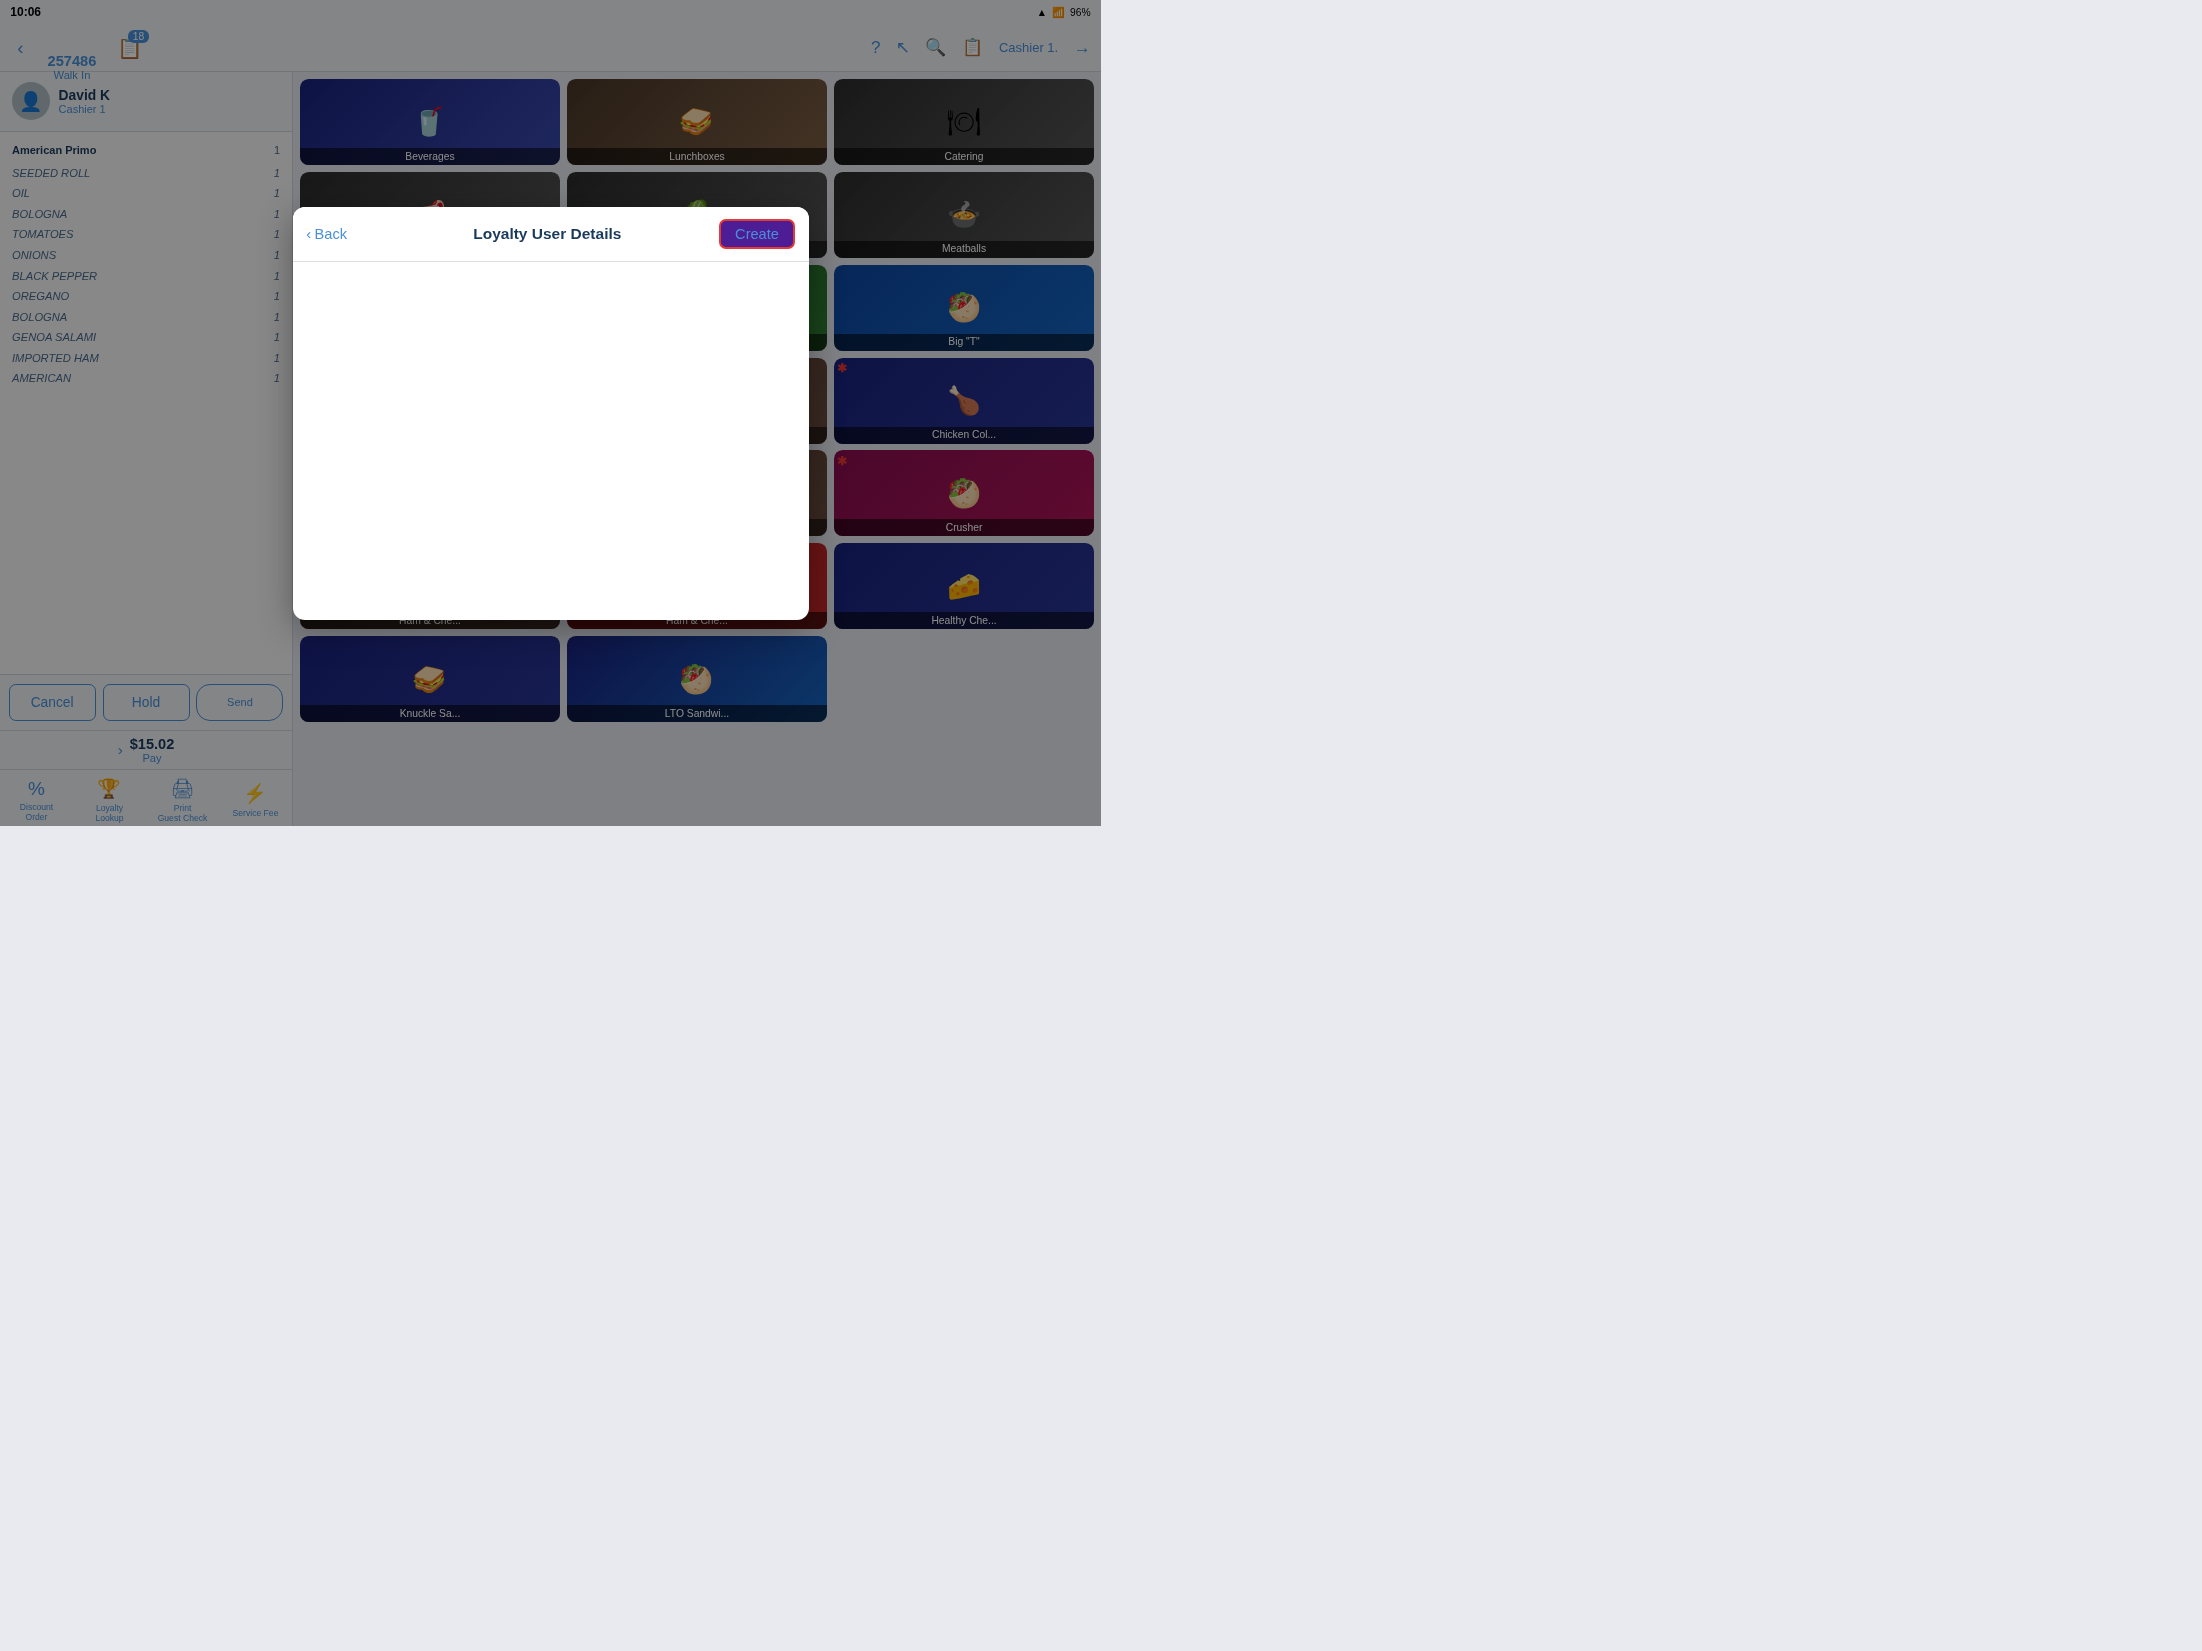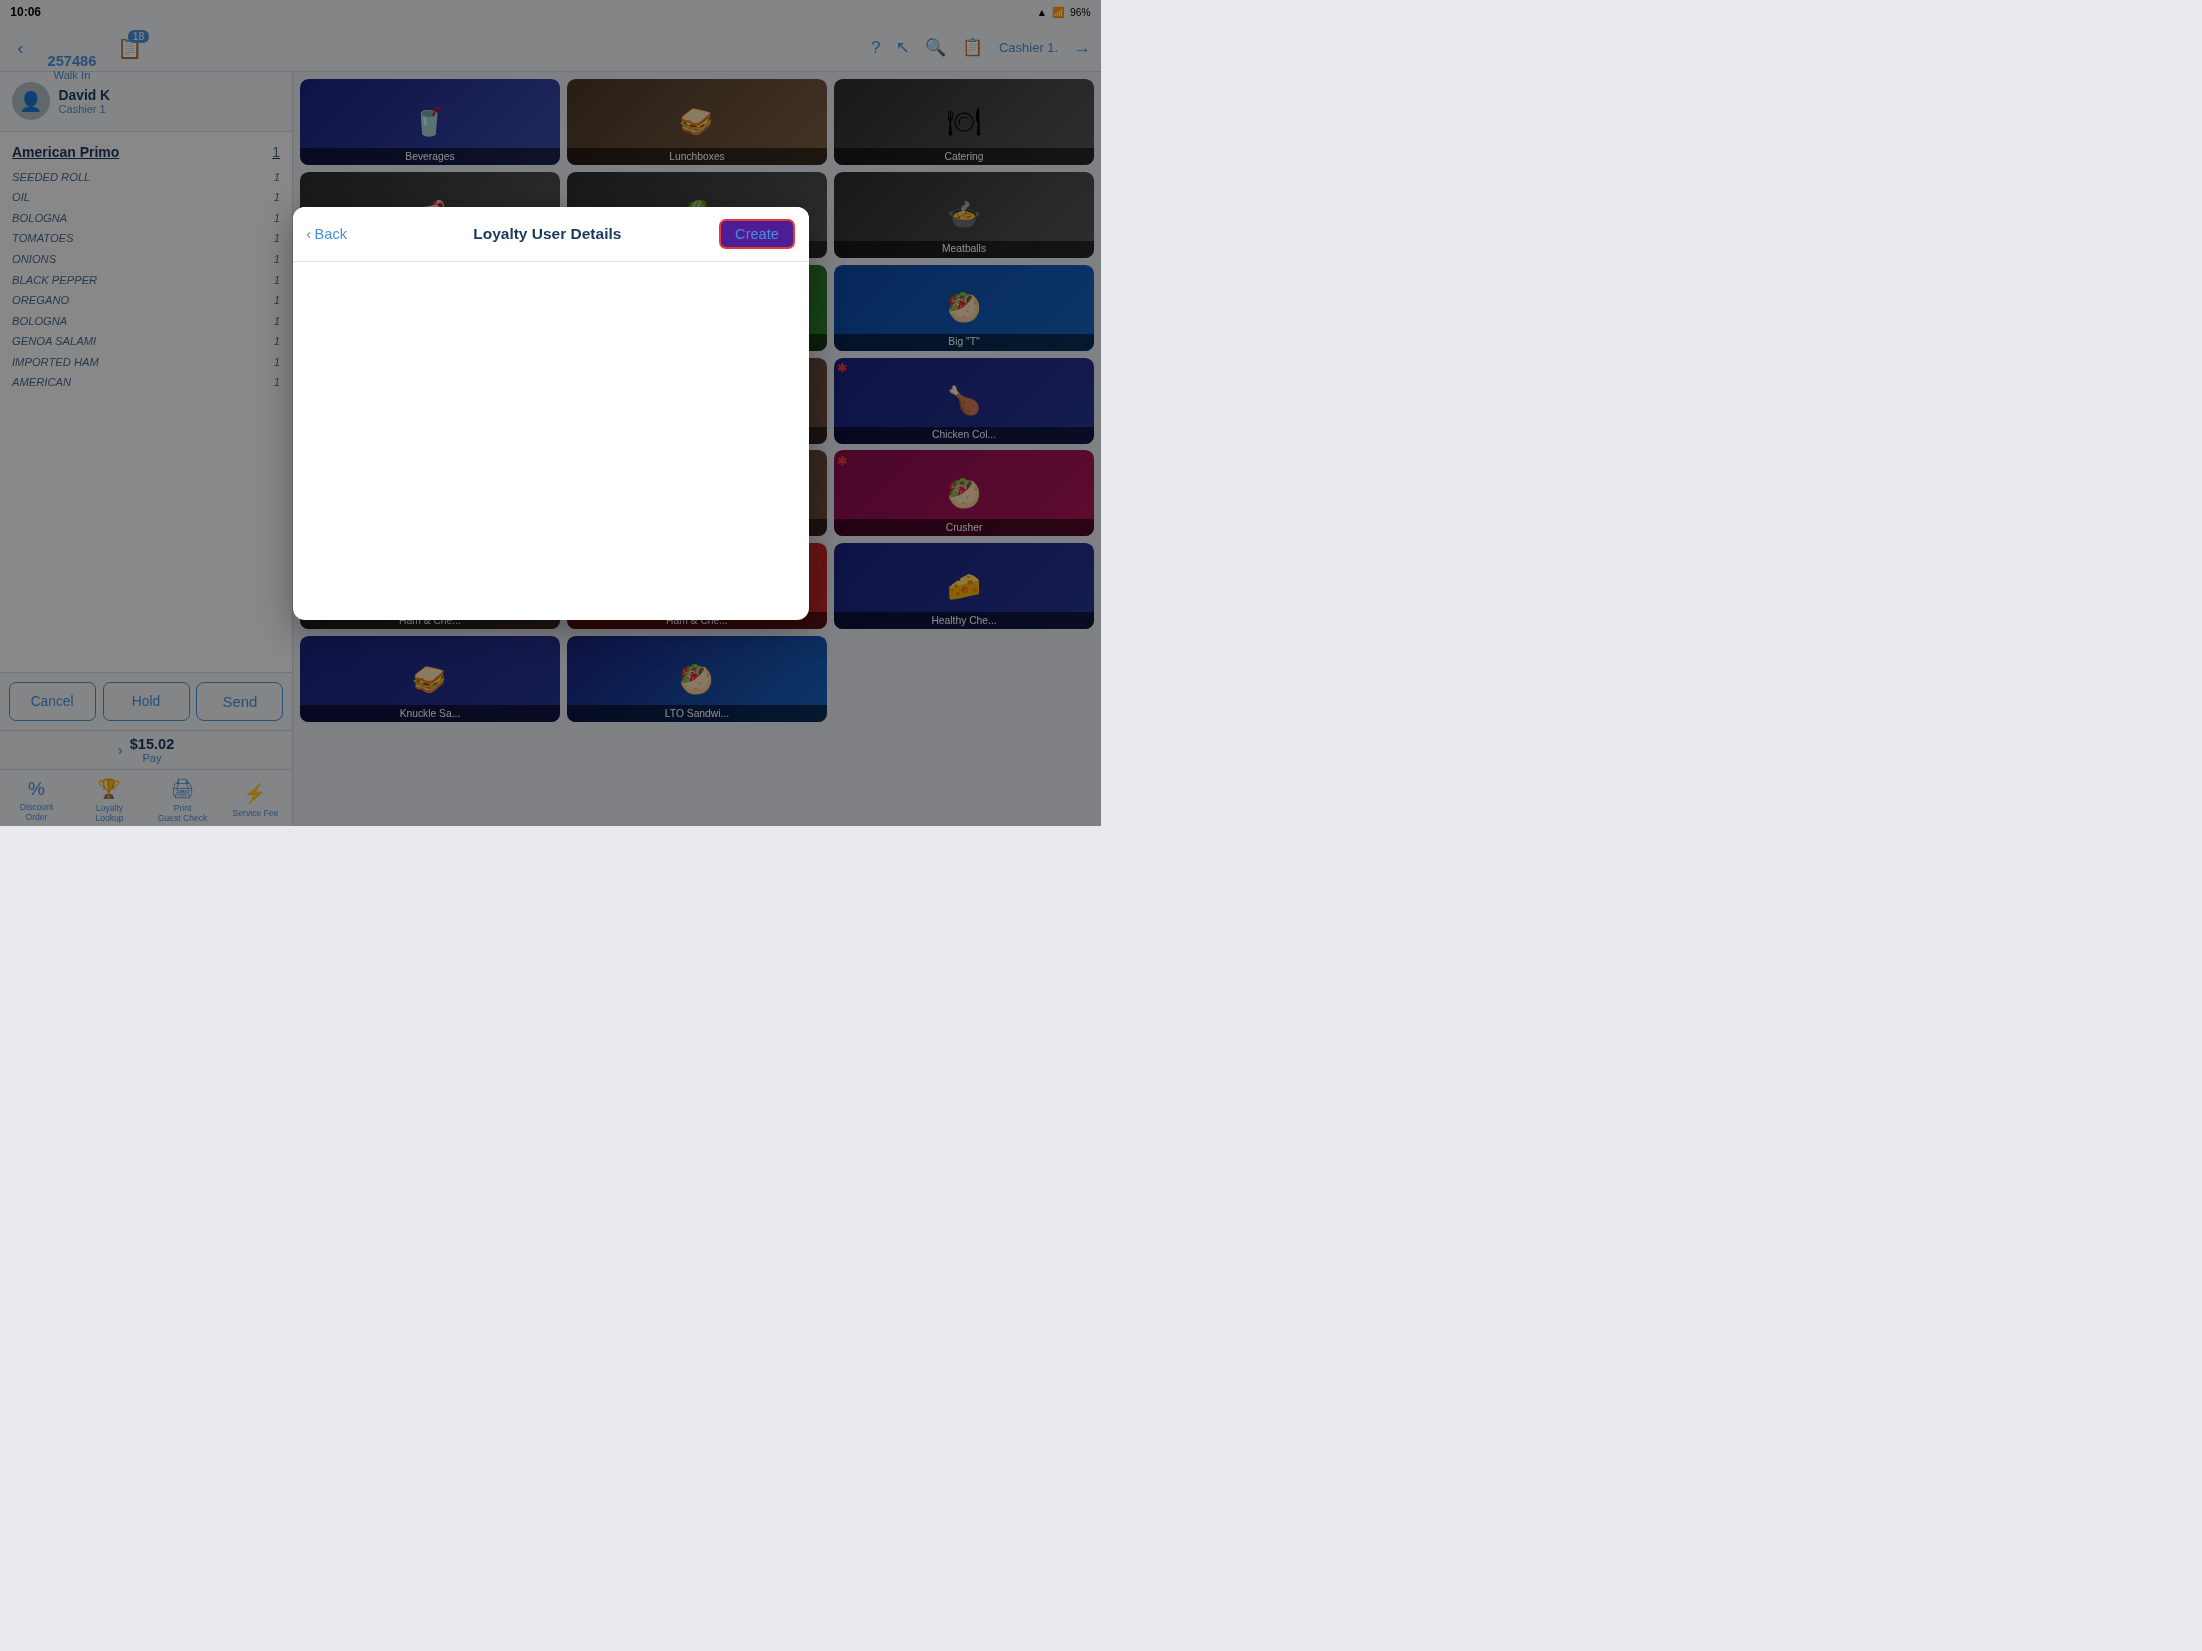--- a/index.html
+++ b/index.html
@@ -142,25 +142,24 @@
     .order-list {
       flex: 1;
       overflow-y: auto;
       padding: 6.9px 0;
     }
     .order-item-group { padding: 3.4px 12px; }
     .order-item-main {
       display: flex;
       justify-content: space-between;
       align-items: center;
-      font-size: 14px;
+      font-size: 11px;
       font-weight: 600;
       color: #1a3a5c;
       padding: 2.6px 0;
-      text-decoration: underline;
     }
     .order-item-sub {
       display: flex;
       justify-content: space-between;
       font-size: 11.2px;
       color: #4a6a8a;
       padding: 0.9px 0;
       font-style: italic;
     }
     .order-item-qty { color: #4a6a8a; font-weight: 400; }
@@ -192,22 +191,22 @@
       font-size: 13.8px;
       border-radius: 6.9px;
       cursor: pointer;
     }
     .btn-send {
       flex: 1;
       padding: 10.3px 0;
       border: 1.3px solid #4a90d9;
       background: transparent;
       color: #4a90d9;
-      font-size: 15px;
-      border-radius: 8px;
+      font-size: 11px;
+      border-radius: 14px;
       cursor: pointer;
     }
 
     
     .bottom-toolbar {
       display: flex;
       justify-content: space-around;
       align-items: center;
       padding: 6.9px 0 3.4px;
       border-top: 0.9px solid #d0d3d9;

